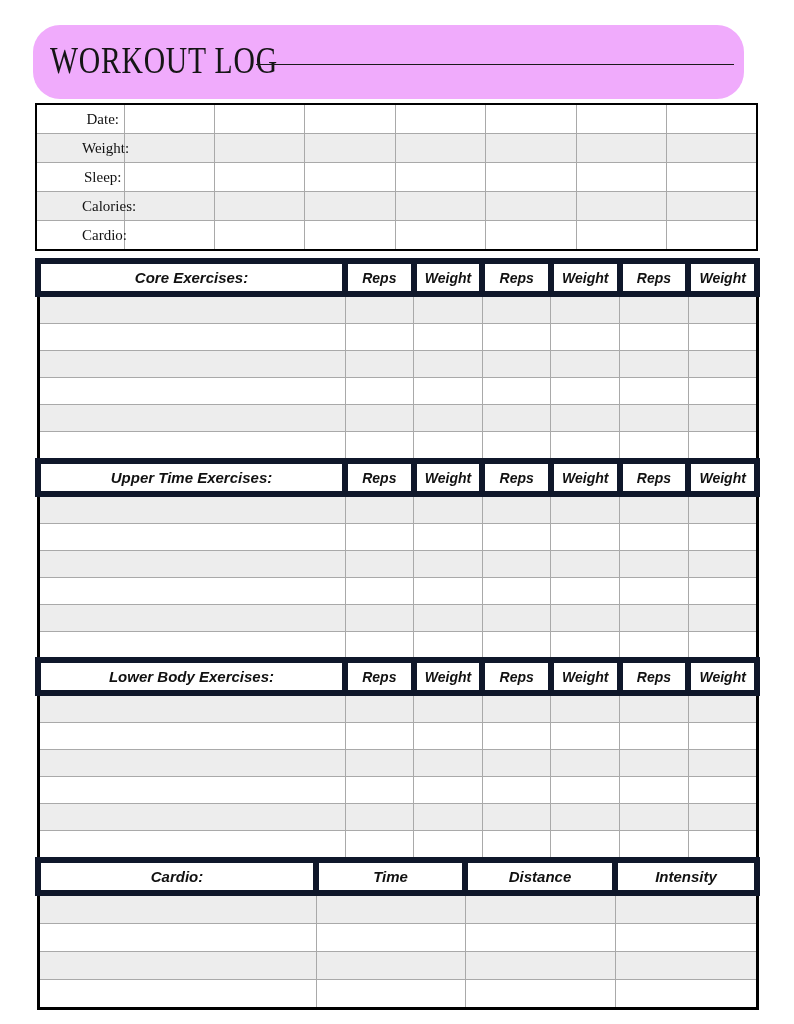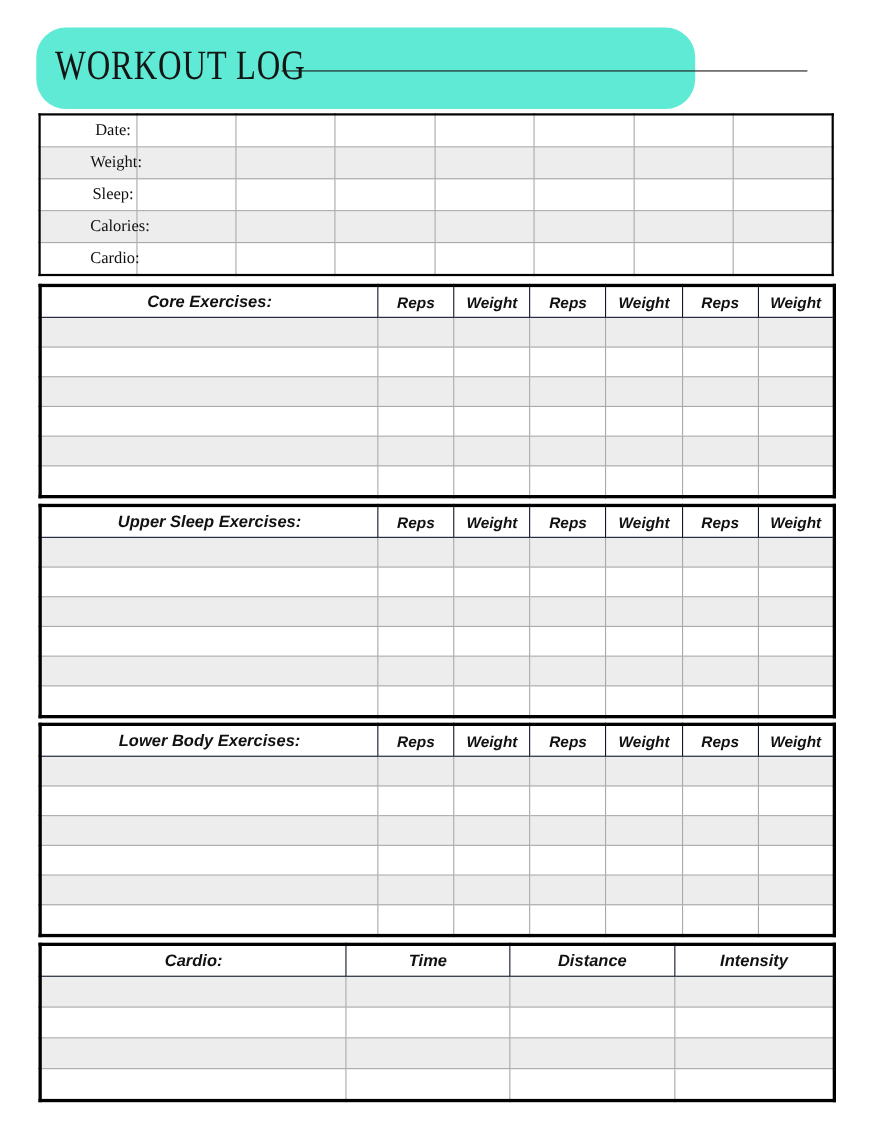--- a/index.html
+++ b/index.html
@@ -3,22 +3,22 @@
 <meta charset="utf-8">
 <style>
   html,body { margin:0; padding:0; background:#ffffff; }
   .page {
     position:relative; width:794px; height:1024px; background:#ffffff;
     font-family:"Liberation Serif", serif; overflow:hidden;
   }
 
   
   .header-box {
-    position:absolute; left:33px; top:25px; width:599px; height:74px;
-    background:#5eead4; border-radius:27px;text-align:right;
+    position:absolute; left:33px; top:25px; width:711px; height:74px;
+    background:#f0abfc; border-radius:27px;text-align:right;
   }
   .page-title {
     position:absolute; left:17px; top:13px;
     font-size:38px; color:#151515; white-space:nowrap;
     letter-spacing:1px;
     transform:scaleX(0.78); transform-origin:0 50%;
     font-family:"Liberation Serif", serif;
   }
   .goals-area { position:absolute; left:221px; top:12px; width:480px; }
   .goals-row1 { display:flex; align-items:flex-end; }
@@ -39,21 +39,21 @@
 
   
   .ex, .cardio {
     position:absolute; left:35px; width:725px;
     border:3px solid #000; background:#fff;
   }
   .ex th, .cardio th {
     font-family:"Liberation Sans", sans-serif;
     font-style:italic; font-weight:bold; font-size:15px; color:#111;
     height:27px; padding:0; text-align:center; background:#fff;
-    border:1px solid #0f172a;
+    border:6px solid #0f172a;
   }
   .ex th.colhead { font-size:14px; }
   .ex td, .cardio td { border:1px solid #a9a9a9; height:26px; padding:0; }
   .ex tr.alt, .cardio tr.alt { background:#ededed; }
   .cardio td { height:27px; }
 </style>
 </head>
 <body>
 
 <div class="page">
@@ -216,21 +216,21 @@
           <col style="width: 307px;">
           <col>
           <col>
           <col>
           <col>
           <col>
           <col>
         </colgroup>
         <thead>
           <tr>
-            <th>Upper Sleep Exercises:</th>
+            <th>Upper Time Exercises:</th>
             <th class="colhead">Reps</th>
             <th class="colhead">Weight</th>
             <th class="colhead">Reps</th>
             <th class="colhead">Weight</th>
             <th class="colhead">Reps</th>
             <th class="colhead">Weight</th>
           </tr>
         </thead>
         <tbody>
           <tr class="alt">

